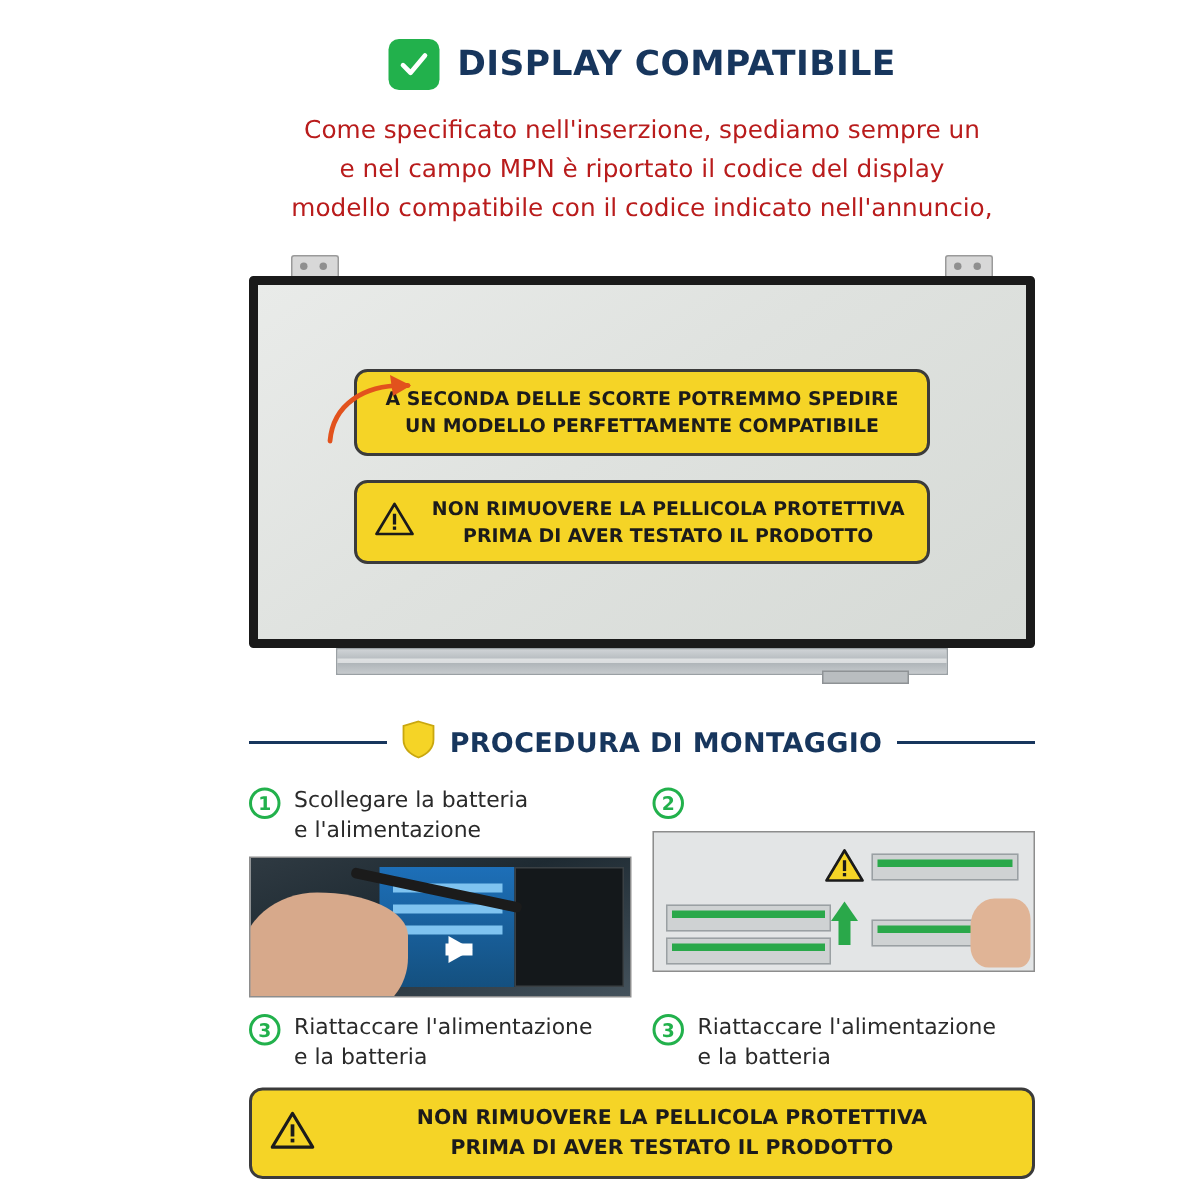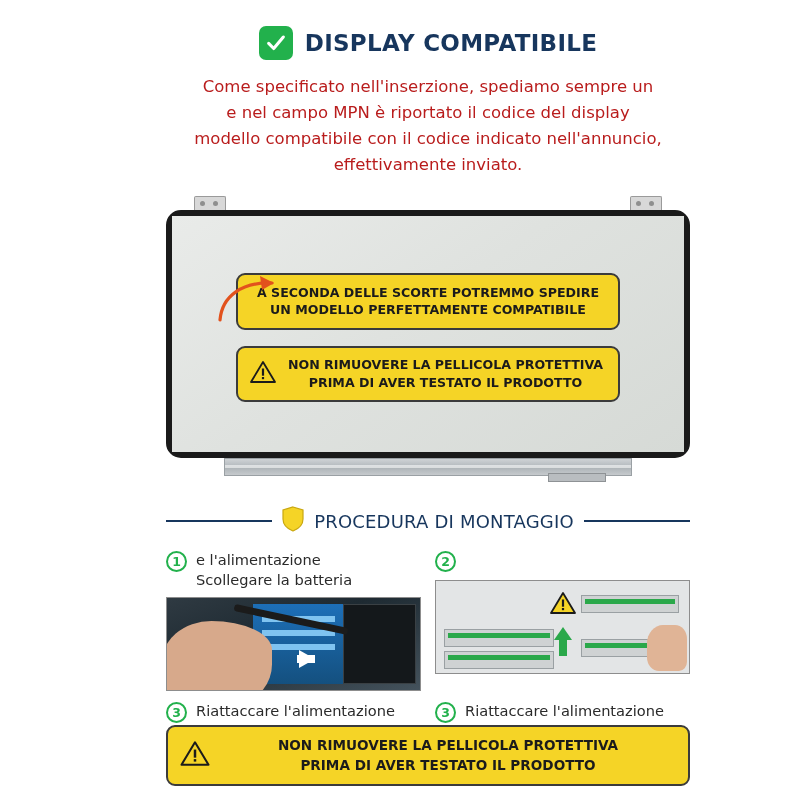--- a/index.html
+++ b/index.html
@@ -102,21 +102,21 @@
     background: #8f8f8f;
   }
   .tab .hole.h1 { left: 5px; }
   .tab .hole.h2 { left: 18px; }
   .tab.left-tab { left: 28px; }
   .tab.right-tab { right: 28px; }
 
   .panel-frame {
     border: 6px solid #1a1a1a;
     background: #1a1a1a;
-    border-radius: 15px;
+    border-radius: 3px;
     padding: 0;
     position: relative;
   }
   .panel-screen {
     background: linear-gradient(145deg, #e9ebe9 0%, #dfe2df 45%, #d6dad6 100%);
     height: 236px;
     position: relative;
     display: flex;
     flex-direction: column;
     align-items: center;
@@ -193,21 +193,21 @@
     margin: 26px 8px 0 8px;
   }
   .section-head .rule {
     flex: 1 1 auto;
     height: 2px;
     background: #17365d;
   }
   .section-head .shield { flex: 0 0 auto; }
   .section-title {
     font-size: 18px;
-    font-weight: normal;
+    font-weight: bold;
     color: #17365d;
     white-space: nowrap;
     letter-spacing: 0.2px;
   }
 
   
   .steps {
     display: grid;
     grid-template-columns: 1fr 1fr;
     column-gap: 14px;
@@ -405,21 +405,20 @@
           <path d="M4 12.5 L9.5 18 L20 5.5" fill="none" stroke="#ffffff" stroke-width="3.4" stroke-linecap="round" stroke-linejoin="round"></path>
         </svg>
       </span>
       <div class="header-title">DISPLAY COMPATIBILE</div>
     </div>
 
     <div class="intro">
       <div>Come specificato nell'inserzione, spediamo sempre un</div>
       <div>e nel campo MPN è riportato il codice del display</div>
       <div>modello compatibile con il codice indicato nell'annuncio,</div>
-      <div>effettivamente inviato.</div>
     </div>
 
     <div class="panel-wrap">
       <div class="panel-top-tabs">
         <div class="tab left-tab">
           <span class="hole h1"></span>
             <span class="hole h2"></span>
         </div>
         <div class="tab right-tab">
           <span class="hole h1"></span>
@@ -475,22 +474,22 @@
       <span class="section-title">PROCEDURA DI MONTAGGIO</span>
       <span class="rule"></span>
     </div>
 
     <div class="steps">
 
       <div>
         <div class="step">
           <span class="step-num">1</span>
           <span class="step-text">
+            <span style="display:block">Scollegare la batteria</span>
             <span style="display:block">e l'alimentazione</span>
-            <span style="display:block">Scollegare la batteria</span>
           </span>
         </div>
         <div class="photo p1">
           <span class="pcb"></span>
           <span class="battery-blk"></span>
           <span class="tool"></span>
           <span class="hand"></span>
           <span class="white-arrow"></span>
         </div>
       </div>

